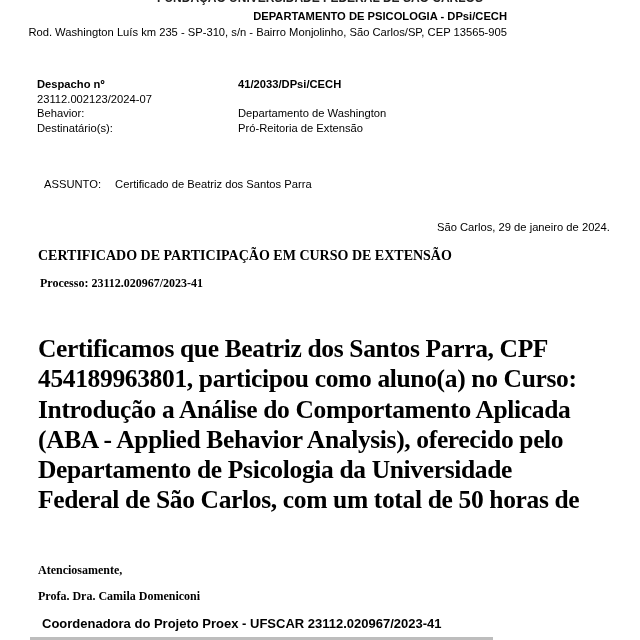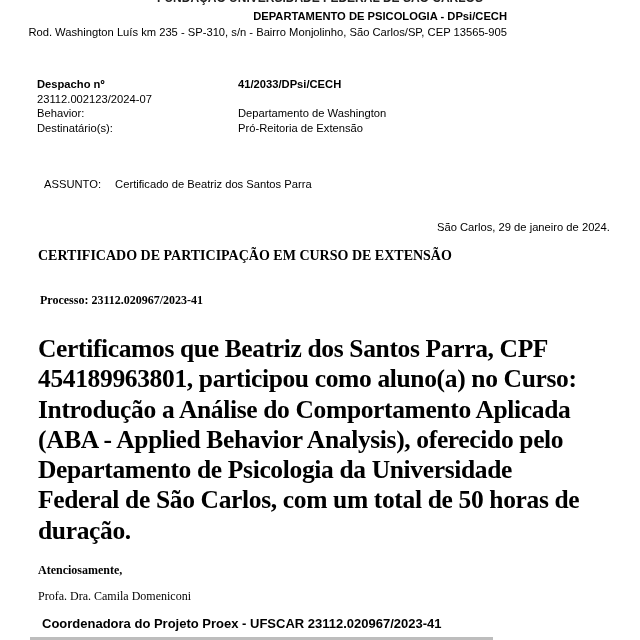--- a/index.html
+++ b/index.html
@@ -75,21 +75,20 @@
       font-weight: bold;
       white-space: nowrap;
     }
     .cert-process {
       position: absolute;
       left: 40px;
       top: 276px;
       font-size: 12px;
       font-weight: bold;
       white-space: nowrap;
-      margin-top: 17px;
     }
 
     .body-text {
       position: absolute;
       left: 38px;
       top: 334px;
       width: 580px;
       font-size: 25.5px;
       line-height: 30.3px;
       font-weight: bold;
@@ -103,21 +102,21 @@
       top: 563px;
       font-size: 12px;
       font-weight: bold;
       white-space: nowrap;
     }
     .signer {
       position: absolute;
       left: 38px;
       top: 589px;
       font-size: 12px;
-      font-weight: normal;
+      font-weight: bold;
       white-space: nowrap;
       text-align: center;
     }
     .signer-role {
       position: absolute;
       left: 42px;
       top: 616px;
       font-size: 13px;
       font-weight: bold;
       white-space: nowrap;
@@ -169,19 +168,18 @@
 <div class="cert-title serif">CERTIFICADO DE PARTICIPAÇÃO EM CURSO DE EXTENSÃO</div>
 <div class="cert-process serif">Processo: 23112.020967/2023-41</div>
 
 <div class="body-text serif">
   <span>Certificamos que Beatriz dos Santos Parra,  CPF</span>
   <span>454189963801, participou como aluno(a) no Curso:</span>
   <span>Introdução a Análise do Comportamento Aplicada</span>
   <span>(ABA - Applied Behavior Analysis), oferecido pelo</span>
   <span>Departamento de Psicologia da Universidade</span>
   <span>Federal de São Carlos, com um total de 50 horas de</span>
-  <span>duração.</span>
 </div>
 
 <div class="closing serif">Atenciosamente,</div>
 <div class="signer serif">Profa. Dra. Camila Domeniconi</div>
 <div class="signer-role sans">Coordenadora do Projeto Proex - UFSCAR 23112.020967/2023-41</div>
 <div class="bottom-rule"></div>
 
 </body></html>

